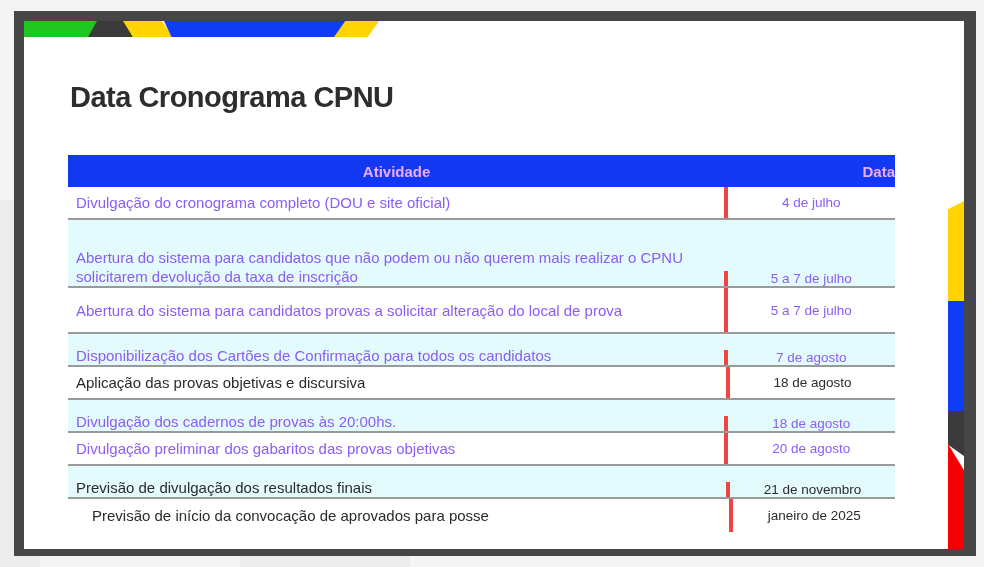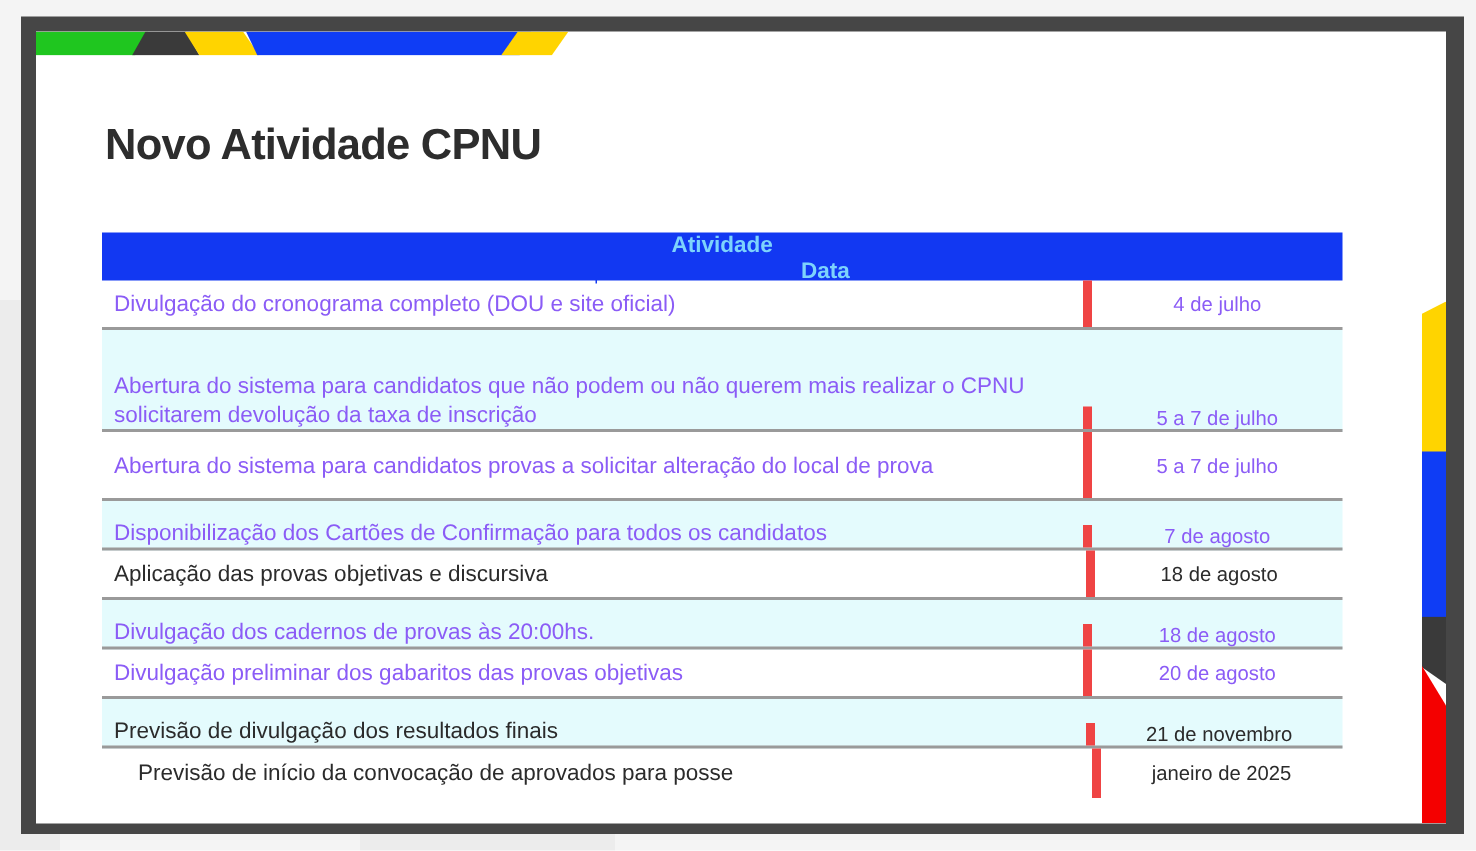--- a/index.html
+++ b/index.html
@@ -31,27 +31,27 @@
   .r-blue { top: 100px; height: 118px; background: #0f3df5; }
   .r-dark { top: 210px; height: 45px; background: #3a3a3a; clip-path: polygon(0 0,100% 0,100% 100%,0 75%); }
   .r-red { top: 243px; height: 105px; background: #f40000; clip-path: polygon(0 0,100% 25%,100% 100%,0 100%); }
   .title {
     position: absolute; left: 46px; top: 60px; margin: 0;
     font-size: 29px; font-weight: bold; color: #2d2d2d; letter-spacing: -0.5px;
   }
   .table {
     position: absolute; left: 44px; top: 134px; width: 827px;
   }
-  .thead { display: flex; background: #1238f2; color: #7dd3fc; font-weight: bold; font-size: 15px; height: 32px; align-items: center; flex-direction: column; }
+  .thead { display: flex; background: #1238f2; color: #f0abfc; font-weight: bold; font-size: 15px; height: 32px; align-items: center; }
   .thead .c1 { width: 658px; text-align: center; }
   .thead .c2 { width: 169px; text-align: right; border-left: 1px solid #1238f2; }
   .row { display: flex; border-bottom: 2px solid #9a9a9a; color: #8b5cf6; font-size: 15px; }
   .row.alt { background: #e4fbfd; align-items: flex-end; }
   .row .c1 { width: 650px; padding: 0 0 0 8px; box-sizing: content-box; display: flex; align-items: center; line-height: 19px; }
-  .row .c2 { width: 168px; border-left: 6px solid #ef4444; display: flex; align-items: center; justify-content: center; font-size: 13.5px; }
+  .row .c2 { width: 168px; border-left: 4px solid #ef4444; display: flex; align-items: center; justify-content: center; font-size: 13.5px; }
   .row.bold { font-weight: normal; color: #2b2b2b; gap: 12px; }
   .row.last { border-bottom: none; margin-left: 16px; }
 </style>
 </head>
 <body>
 
 <div class="bg-shape1"></div>
 <div class="bg-shape2"></div>
 
 <div class="frame">
@@ -63,21 +63,21 @@
       <div class="s-blue"></div>
       <div class="s-yellow2"></div>
     </div>
     <div class="stripe-right">
       <div class="r-yellow"></div>
       <div class="r-blue"></div>
       <div class="r-dark"></div>
       <div class="r-red"></div>
     </div>
 
-    <h1 class="title">Novo Atividade CPNU</h1>
+    <h1 class="title">Data Cronograma CPNU</h1>
 
     <div class="table">
       <div class="thead">
         <div class="c1">Atividade</div>
         <div class="c2">Data</div>
       </div>
 
       <div class="row" style="height:31px">
         <div class="c1">Divulgação do cronograma completo (DOU e site oficial)</div>
         <div class="c2">4 de julho</div>

